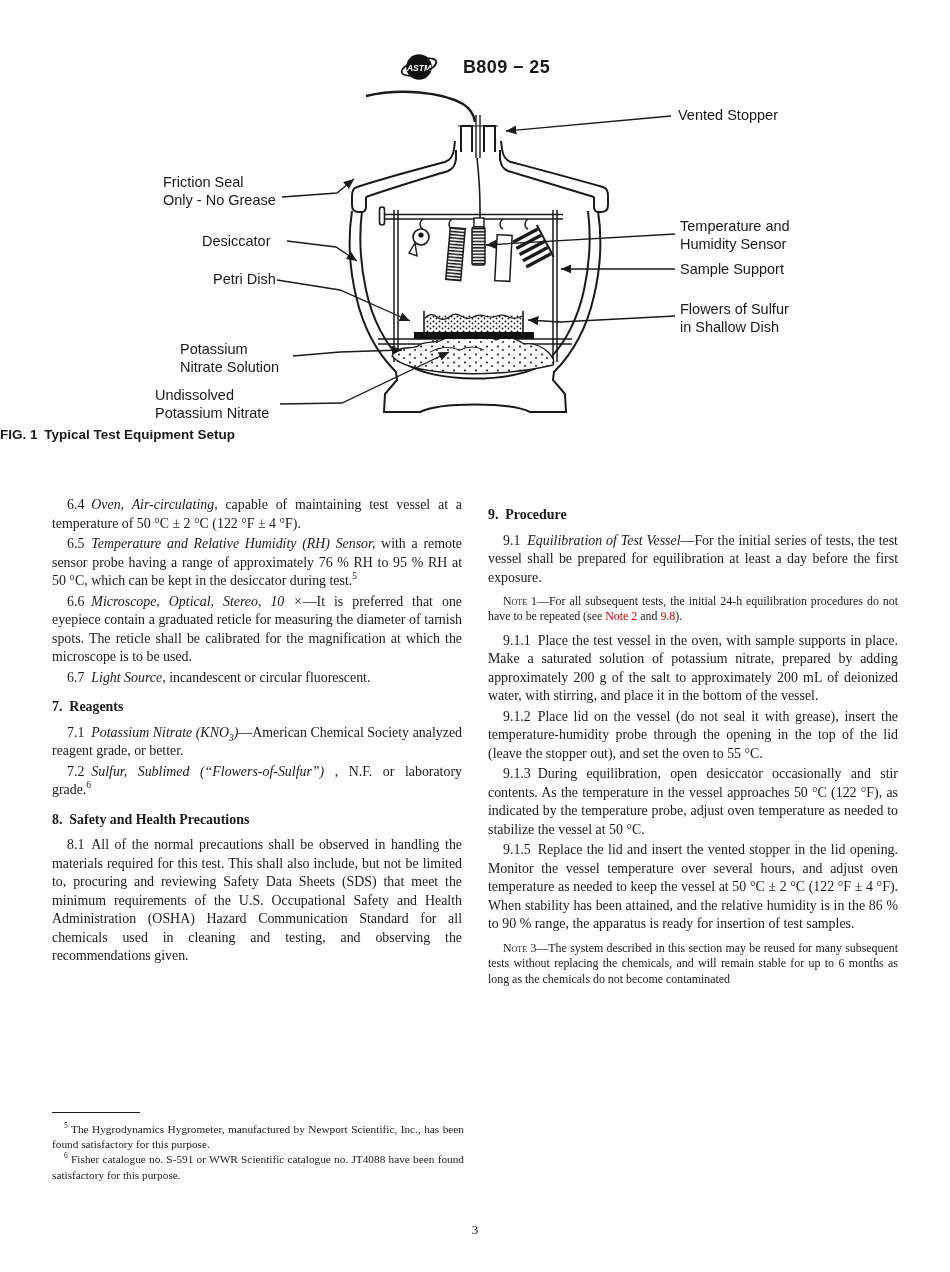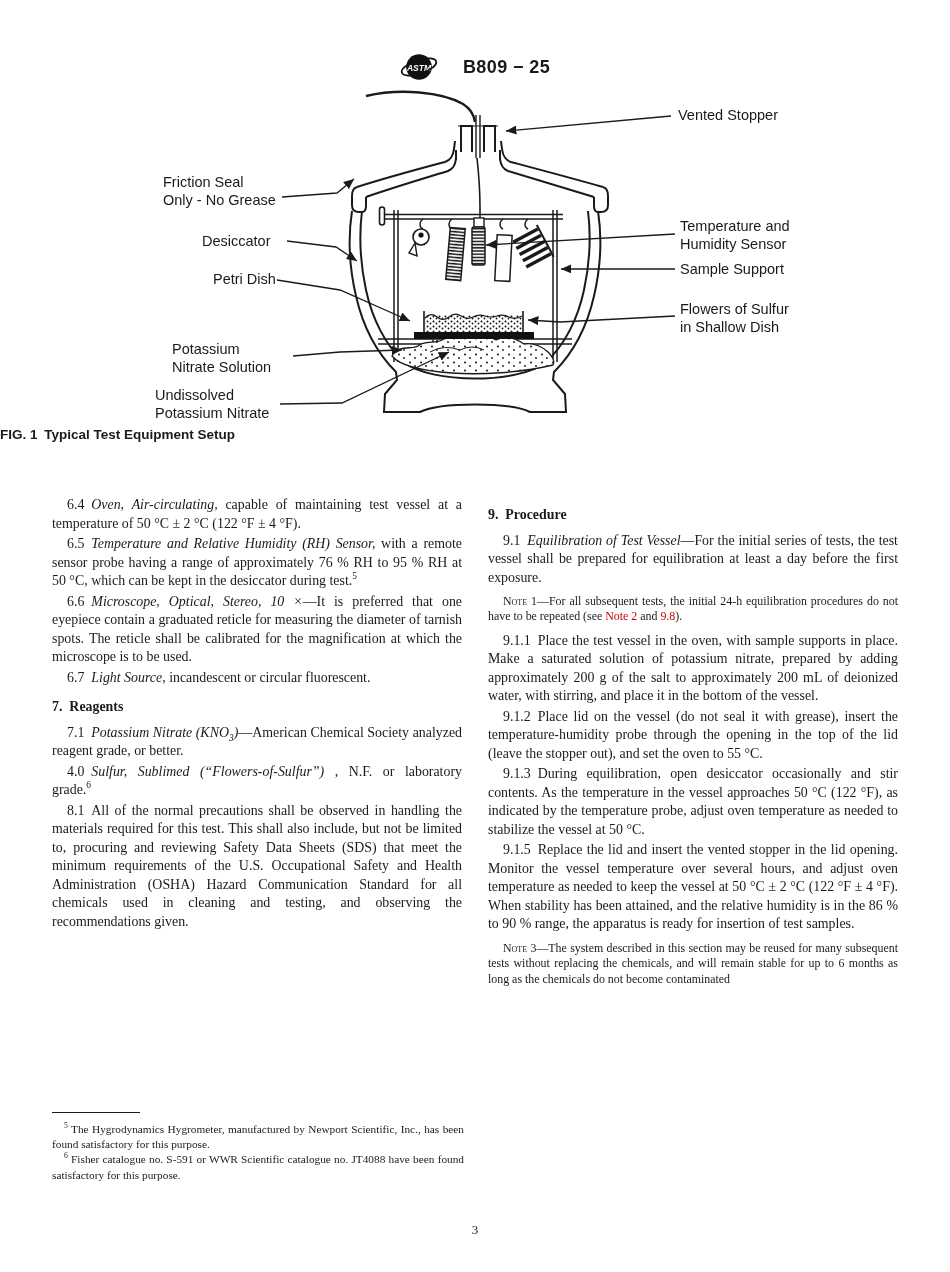--- a/index.html
+++ b/index.html
@@ -180,21 +180,21 @@
         <polyline points="675,234 486,245" marker-end="url(#arr)"></polyline>
         <polyline points="675,269 561,269" marker-end="url(#arr)"></polyline>
         <polyline points="675,316 560,322 528,320" marker-end="url(#arr)"></polyline>
       </g>
     </svg>
 
     <div class="fig-label" style="left:163px; top:174px;">Friction Seal
 Only - No Grease</div>
     <div class="fig-label" style="left:202px; top:233px;">Desiccator</div>
     <div class="fig-label" style="left:213px; top:271px;">Petri Dish</div>
-    <div class="fig-label" style="left:172px; top:341px;">Potassium
+    <div class="fig-label" style="left:180px; top:341px;">Potassium
 Nitrate Solution</div>
     <div class="fig-label" style="left:155px; top:387px;">Undissolved
 Potassium Nitrate</div>
     <div class="fig-label" style="left:678px; top:107px;">Vented Stopper</div>
     <div class="fig-label" style="left:680px; top:218px;">Temperature and
 Humidity Sensor</div>
     <div class="fig-label" style="left:680px; top:261px;">Sample Support</div>
     <div class="fig-label" style="left:680px; top:301px;">Flowers of Sulfur
 in Shallow Dish</div>
 
@@ -202,21 +202,22 @@
   </div>
 
   <div class="columns">
     <div class="col">
         <p class="p"><span>6.4 </span><span class="it">Oven, Air-circulating,</span><span> capable of maintaining test vessel at a temperature of 50 °C ± 2 °C (122 °F ± 4 °F).</span></p>
         <p class="p"><span>6.5 </span><span class="it">Temperature and Relative Humidity (RH) Sensor,</span><span> with a remote sensor probe having a range of approximately 76 % RH to 95 % RH at 50 °C, which can be kept in the desiccator during test.</span><sup>5</sup></p>
         <p class="p"><span>6.6 </span><span class="it">Microscope, Optical, Stereo, 10 ×</span><span>—It is preferred that one eyepiece contain a graduated reticle for measuring the diameter of tarnish spots. The reticle shall be calibrated for the magnification at which the microscope is to be used.</span></p>
         <p class="p"><span>6.7 </span><span class="it">Light Source,</span><span> incandescent or circular fluorescent.</span></p>
         <p class="h"><span>7. Reagents</span></p>
         <p class="p"><span>7.1 </span><span class="it">Potassium Nitrate (KNO</span><sub class="it">3</sub><span class="it">)</span><span>—American Chemical Society analyzed reagent grade, or better.</span></p>
-        <p class="p"><span>4.0 </span><span class="it">Sulfur, Sublimed (“Flowers-of-Sulfur”)</span><span> , N.F. or laboratory grade.</span><sup>6</sup></p>
+        <p class="p"><span>7.2 </span><span class="it">Sulfur, Sublimed (“Flowers-of-Sulfur”)</span><span> , N.F. or laboratory grade.</span><sup>6</sup></p>
+        <p class="h"><span>8. Safety and Health Precautions</span></p>
         <p class="p"><span>8.1 All of the normal precautions shall be observed in handling the materials required for this test. This shall also include, but not be limited to, procuring and reviewing Safety Data Sheets (SDS) that meet the minimum requirements of the U.S. Occupational Safety and Health Administration (OSHA) Hazard Communication Standard for all chemicals used in cleaning and testing, and observing the recommendations given.</span></p>
       </div>
     <div class="col">
         <p class="h"><span>9. Procedure</span></p>
         <p class="p"><span>9.1 </span><span class="it">Equilibration of Test Vessel</span><span>—For the initial series of tests, the test vessel shall be prepared for equilibration at least a day before the first exposure.</span></p>
         <p class="note"><span class="sc">Note 1</span><span>—For all subsequent tests, the initial 24-h equilibration procedures do not have to be repeated (see </span><span class="xref">Note 2</span><span> and </span><span class="xref">9.8</span><span>).</span></p>
         <p class="p"><span>9.1.1 Place the test vessel in the oven, with sample supports in place. Make a saturated solution of potassium nitrate, prepared by adding approximately 200 g of the salt to approximately 200 mL of deionized water, with stirring, and place it in the bottom of the vessel.</span></p>
         <p class="p"><span>9.1.2 Place lid on the vessel (do not seal it with grease), insert the temperature-humidity probe through the opening in the top of the lid (leave the stopper out), and set the oven to 55 °C.</span></p>
         <p class="p"><span>9.1.3 During equilibration, open desiccator occasionally and stir contents. As the temperature in the vessel approaches 50 °C (122 °F), as indicated by the temperature probe, adjust oven temperature as needed to stabilize the vessel at 50 °C.</span></p>
         <p class="p"><span>9.1.5 Replace the lid and insert the vented stopper in the lid opening. Monitor the vessel temperature over several hours, and adjust oven temperature as needed to keep the vessel at 50 °C ± 2 °C (122 °F ± 4 °F). When stability has been attained, and the relative humidity is in the 86 % to 90 % range, the apparatus is ready for insertion of test samples.</span></p>

